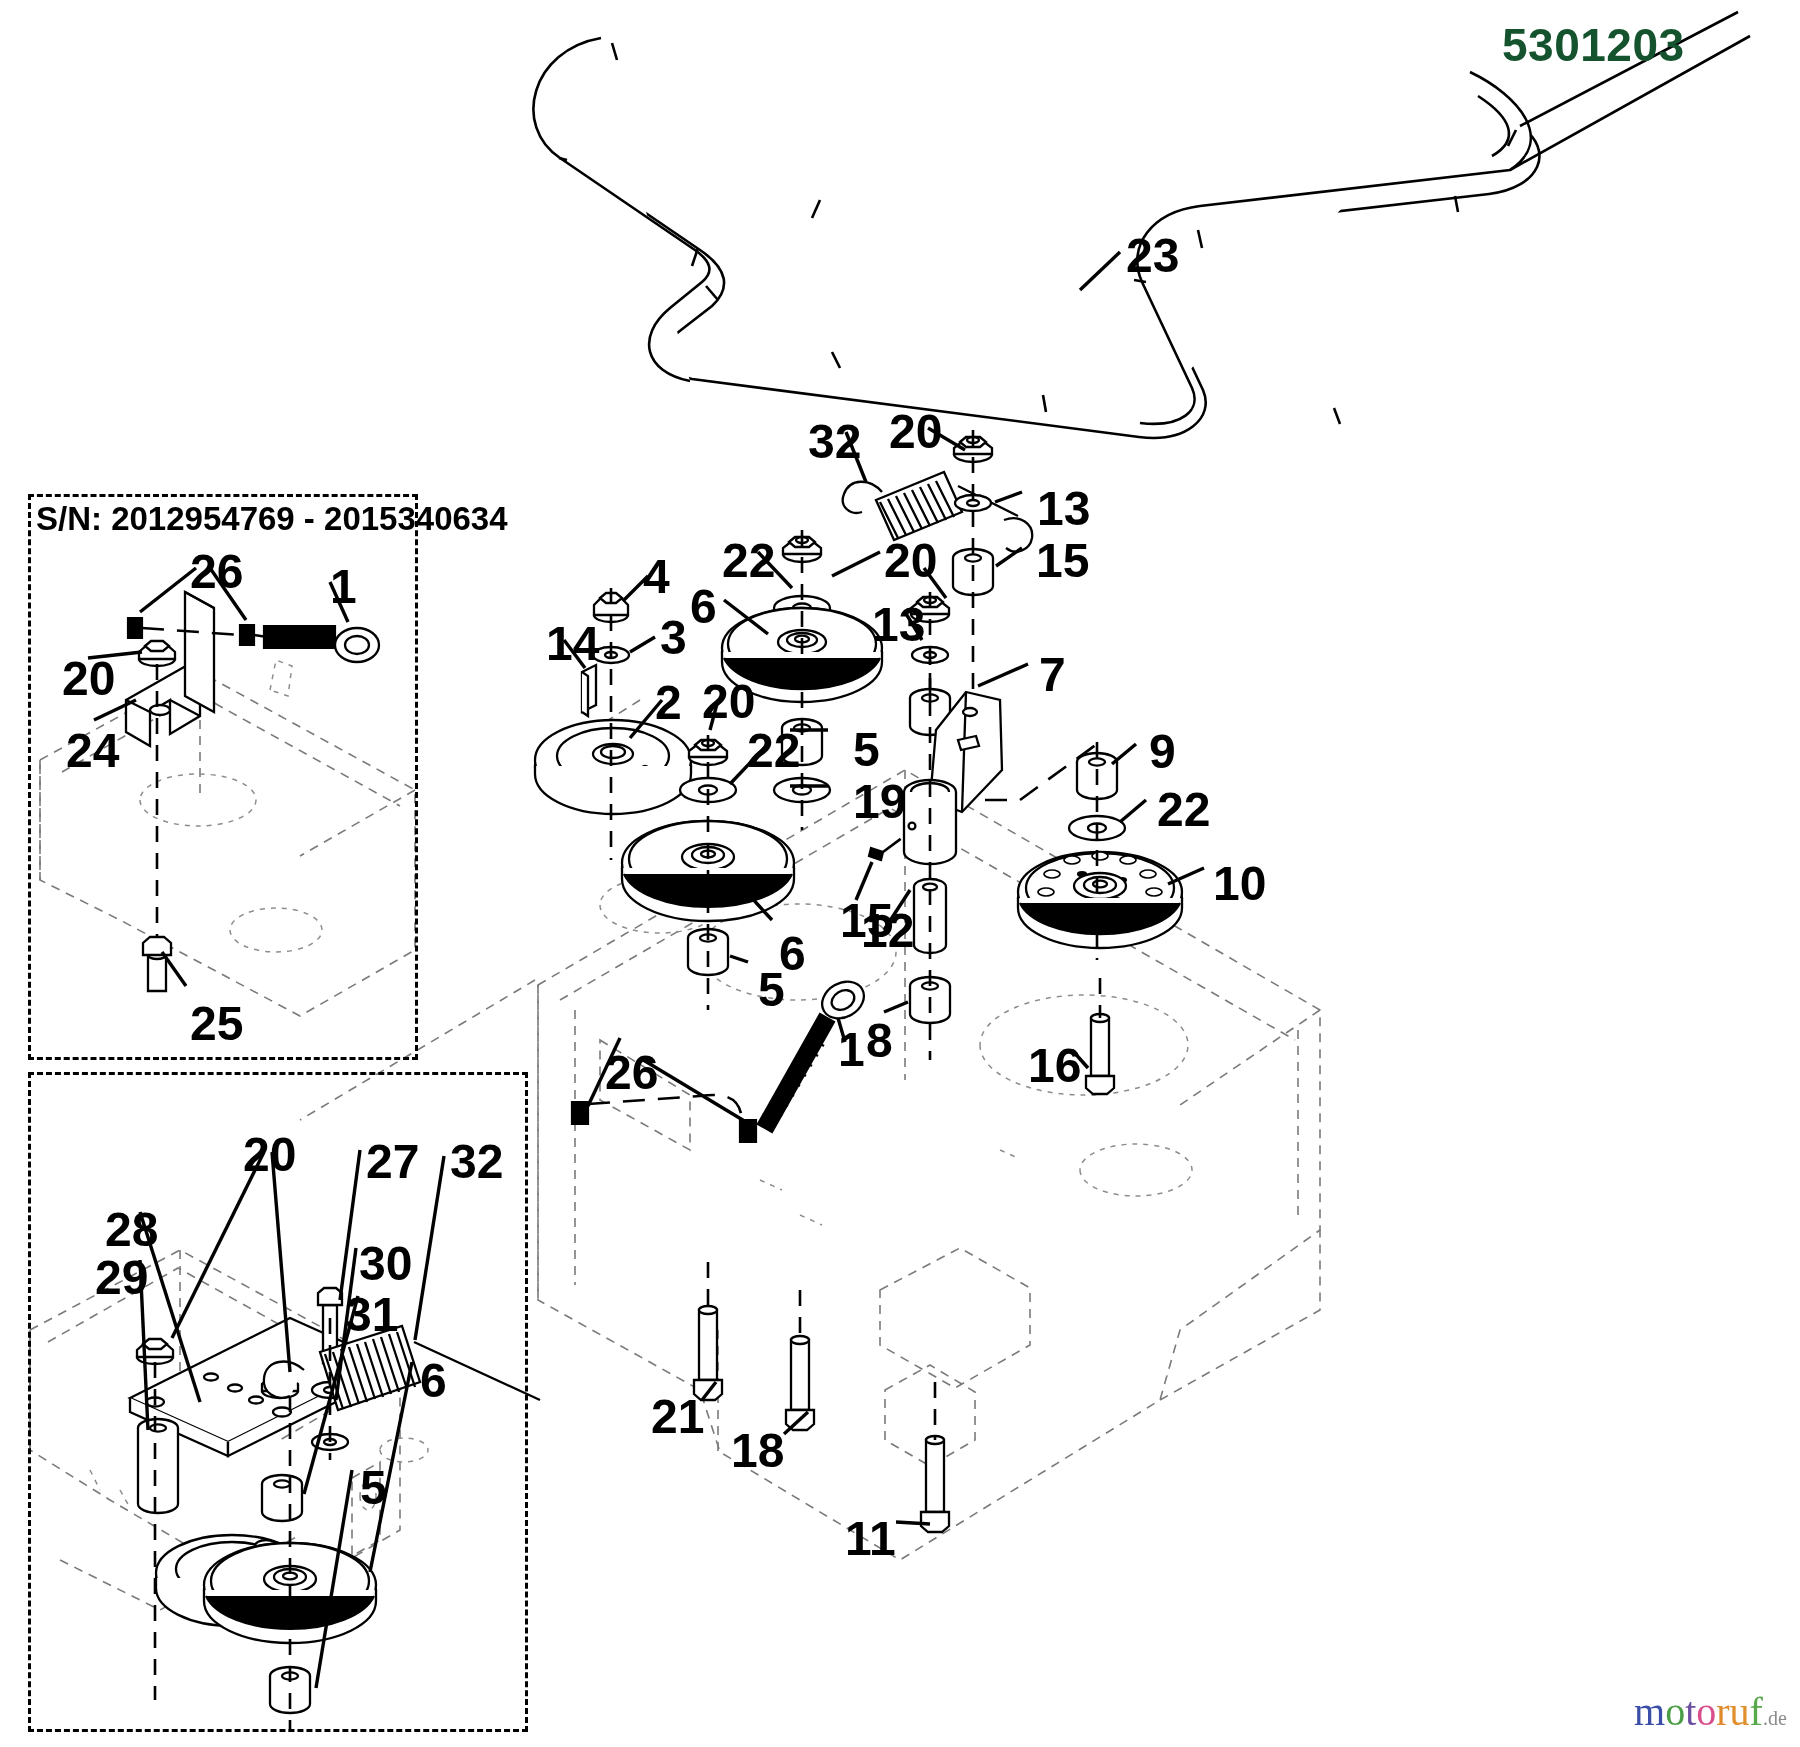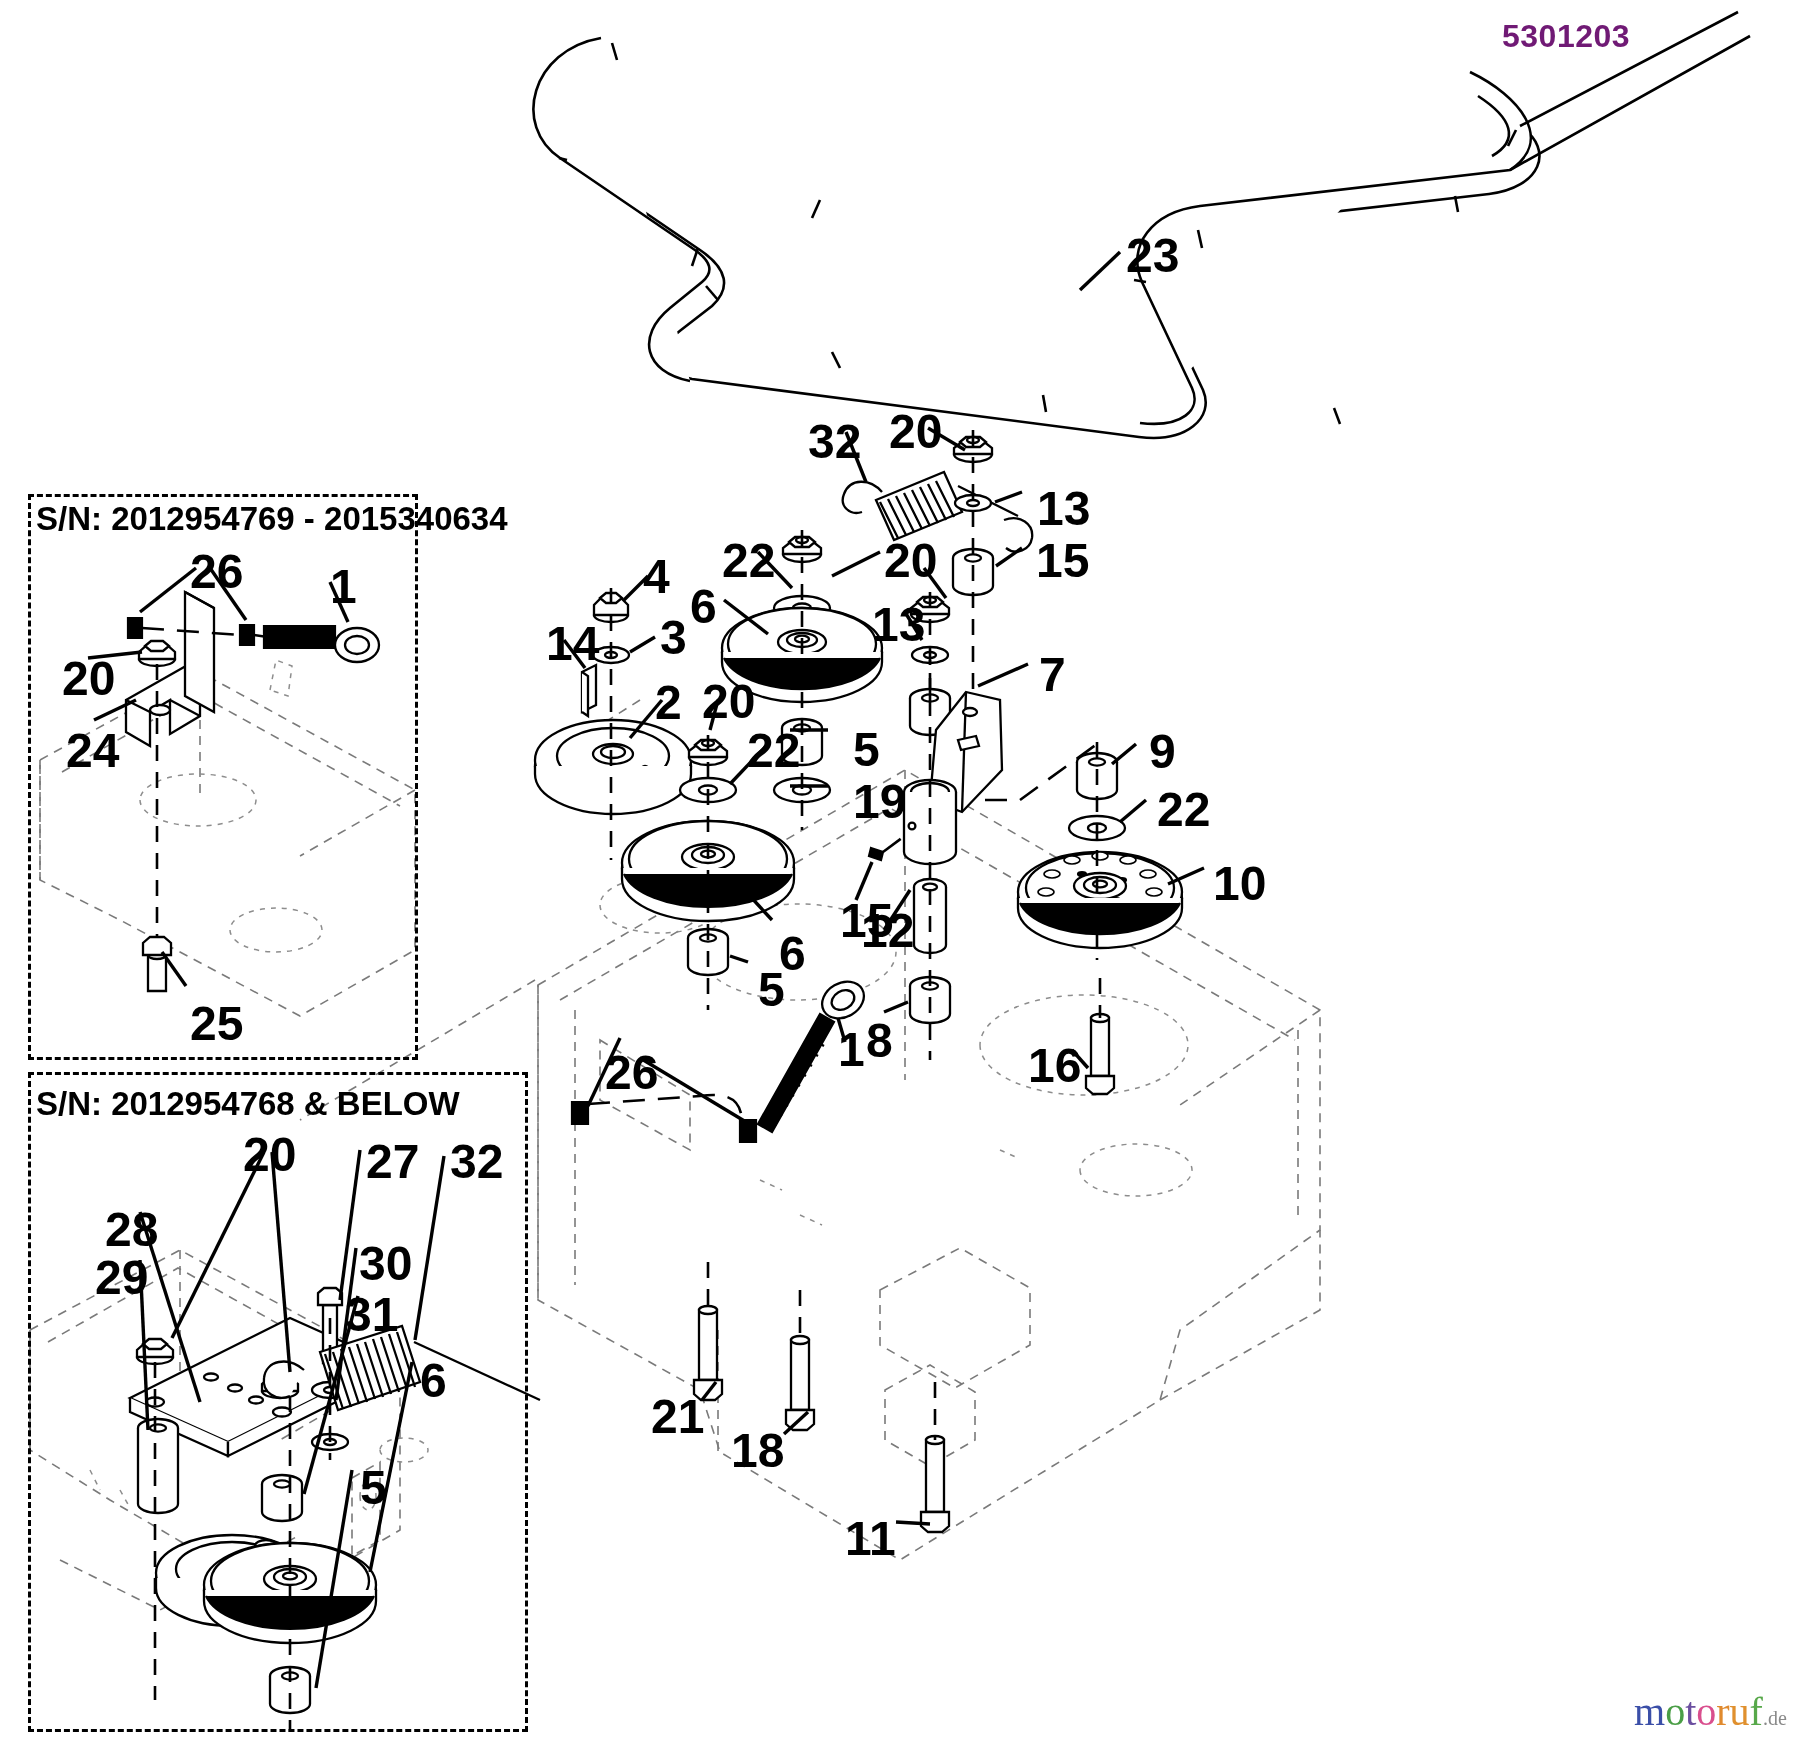--- a/index.html
+++ b/index.html
@@ -1,19 +1,19 @@
 <!DOCTYPE html>
 <html><head>
 <meta charset="utf-8">
 <style>
   html,body{margin:0;padding:0;background:#fff;}
   body{font-family:"Liberation Sans",sans-serif;}
   #sheet{position:relative;width:1800px;height:1747px;background:#fff;overflow:hidden;}
   .cal{position:absolute;font-family:"Liberation Sans",sans-serif;font-weight:bold;font-size:48px;color:#000;line-height:1;white-space:nowrap;}
-  .partno{position:absolute;font-family:"Liberation Sans",sans-serif;font-weight:bold;font-size:32px;color:#701a75;letter-spacing:.5px;}
+  .partno{position:absolute;font-family:"Liberation Sans",sans-serif;font-weight:bold;font-size:46px;color:#14532d;letter-spacing:.5px;}
   .snlabel{position:absolute;font-family:"Liberation Sans",sans-serif;font-weight:bold;font-size:33px;color:#000;white-space:nowrap;}
   .box{position:absolute;border:3px dashed #000;box-sizing:border-box;}
   svg.layer{position:absolute;left:0;top:0;width:1800px;height:1747px;overflow:visible;}
   .ld{stroke:#000;stroke-width:3.4;fill:none;}
   .ctr{stroke:#000;stroke-width:2.6;fill:none;stroke-dasharray:16 11;}
   .ctr2{stroke:#000;stroke-width:2.6;fill:none;stroke-dasharray:22 13;}
   .ghost{stroke:#7a7a7a;stroke-width:1.6;fill:none;stroke-dasharray:9 7;}
   .ghost2{stroke:#8d8d8d;stroke-width:1.5;fill:none;stroke-dasharray:5 6;}
   .ink{stroke:#000;stroke-width:2.3;fill:#fff;}
   .ink-thin{stroke:#000;stroke-width:1.7;fill:#fff;}
@@ -509,21 +509,20 @@
     </g>
 
   </svg>
 
   <div class="partno" style="left:1502px;top:18px;">5301203</div>
 
   <div class="box" style="left:28px;top:494px;width:390px;height:566px;"></div>
   <div class="snlabel" style="left:36px;top:500px;">S/N: 2012954769 - 2015340634</div>
 
   <div class="box" style="left:28px;top:1072px;width:500px;height:660px;"></div>
-  <div class="snlabel" style="left:36px;top:1085px;">S/N: 2012954768 &amp; BELOW</div>
 
   <div class="cal" style="left:1126px;top:232px;">23</div>
   <div class="cal" style="left:808px;top:418px;">32</div>
   <div class="cal" style="left:889px;top:408px;">20</div>
   <div class="cal" style="left:1037px;top:485px;">13</div>
   <div class="cal" style="left:722px;top:537px;">22</div>
   <div class="cal" style="left:884px;top:537px;">20</div>
   <div class="cal" style="left:1036px;top:537px;">15</div>
   <div class="cal" style="left:643px;top:553px;">4</div>
   <div class="cal" style="left:690px;top:583px;">6</div>

